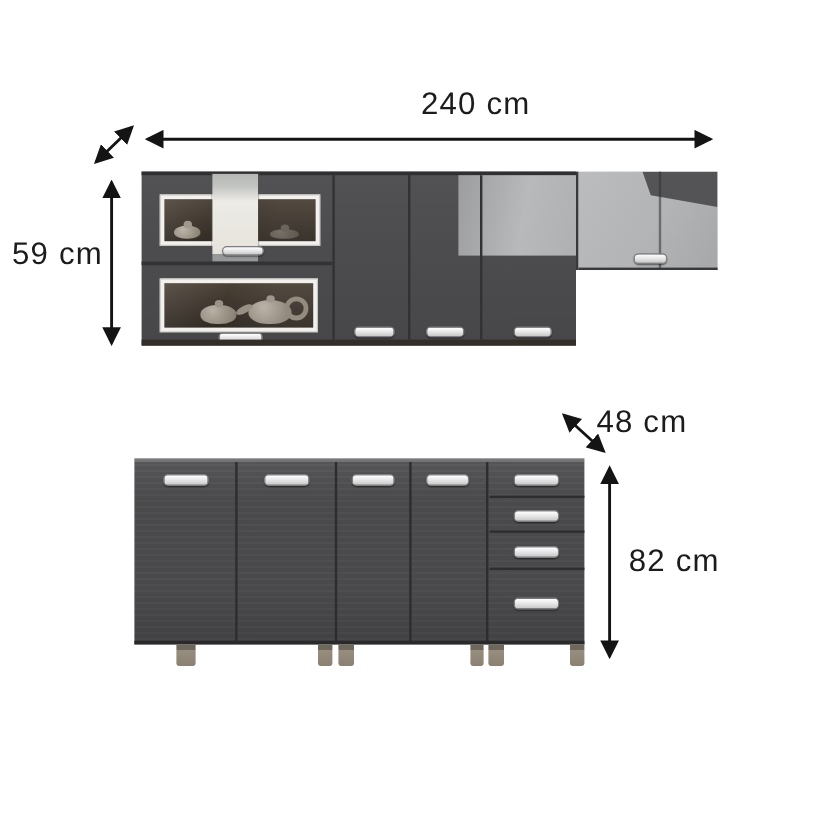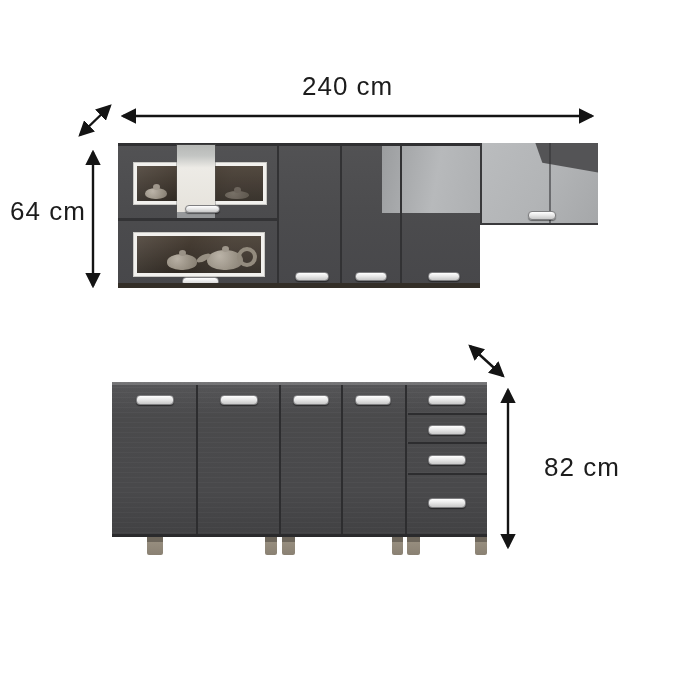--- a/index.html
+++ b/index.html
@@ -79,23 +79,24 @@
         <path d="M0 0 L10 5 L0 10 z"></path>
       </marker>
     </defs>
     <line x1="123" y1="116" x2="592" y2="116" marker-start="url(#ah)" marker-end="url(#ah)"></line>
     <line x1="80" y1="135" x2="110" y2="106" marker-start="url(#ah)" marker-end="url(#ah)"></line>
     <line x1="93" y1="152" x2="93" y2="286" marker-start="url(#ah)" marker-end="url(#ah)"></line>
     <line x1="470" y1="346" x2="503" y2="376" marker-start="url(#ah)" marker-end="url(#ah)"></line>
     <line x1="508" y1="390" x2="508" y2="547" marker-start="url(#ah)" marker-end="url(#ah)"></line>
   </svg>
 
-  <div class="dim-label" style="left:302px;top:71px;width:140px;text-align:left;">240 cm</div>
-  <div class="dim-label" style="left:10px;top:196px;">64 cm</div>
-  <div class="dim-label" style="left:524px;top:452px;margin-left:20px;">82 cm</div>
+  <div class="dim-label" style="left:302px;top:71px;width:140px;text-align:right;">240 cm</div>
+  <div class="dim-label" style="left:10px;top:196px;">59 cm</div>
+  <div class="dim-label" style="left:497px;top:336px;">48 cm</div>
+  <div class="dim-label" style="left:524px;top:452px;">82 cm</div>
 
   <div class="ucab">
     <div class="ucab-main">
       <div class="u-topline"></div>
 
       <div class="reflect"></div>
 
       <div class="glass-frame" style="left:15px;top:19px;width:134px;height:43px;">
         <div class="glass-inner">
           <div class="tp" style="left:8px;bottom:2px;width:22px;height:11px;"></div>

